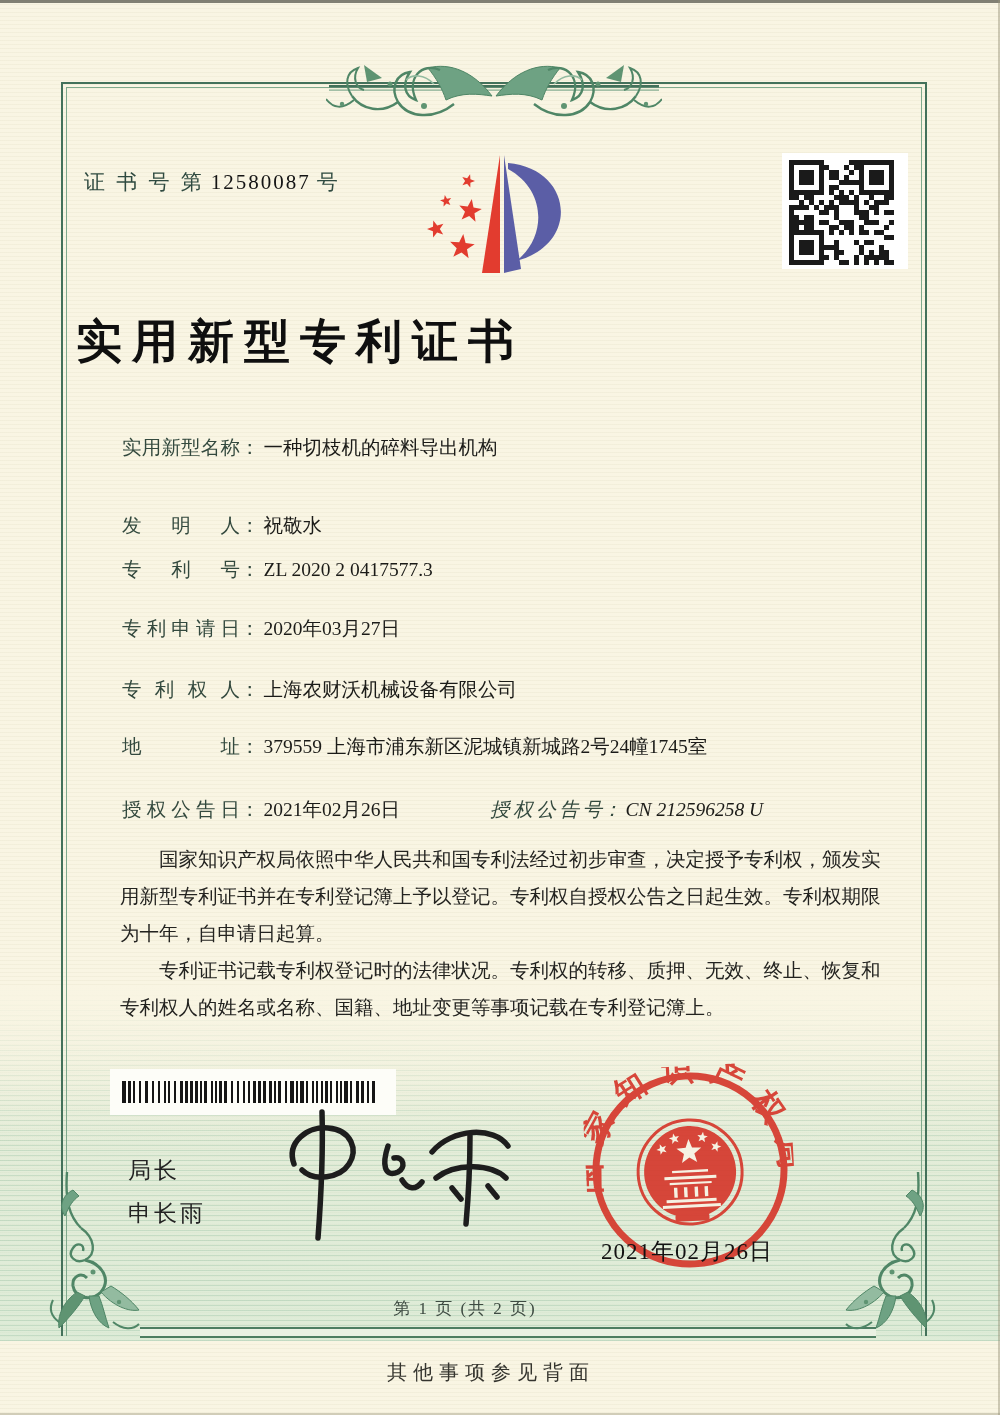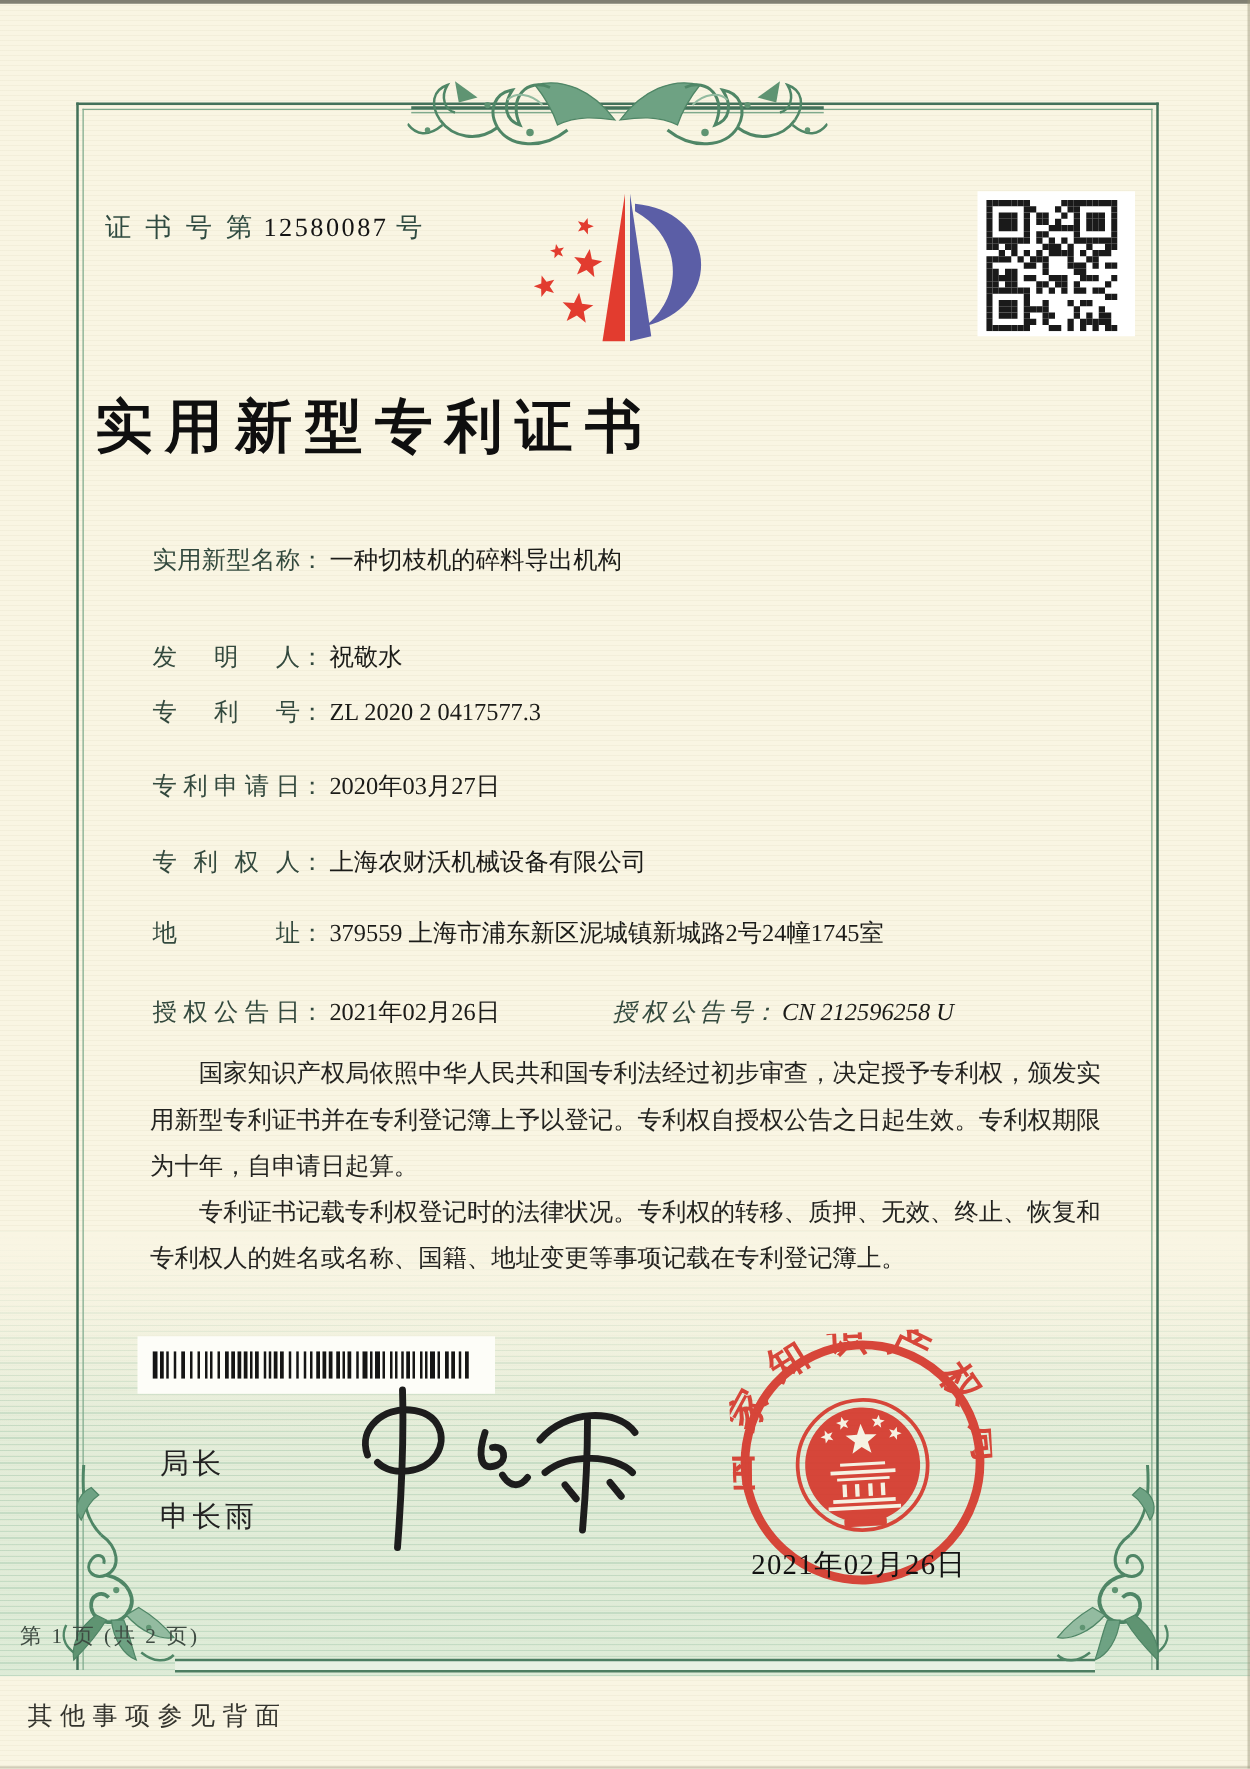--- a/index.html
+++ b/index.html
@@ -53,23 +53,23 @@
   .officer{left:128px;color:#232323;font-family:"Liberation Sans","DejaVu Sans",sans-serif;
     font-size:23px;letter-spacing:3px;}
   .officer-title{top:1155px;}
   .officer-name{top:1198px;}
   
   .sig{left:256px;top:1106px;}
   
   .seal{left:586px;top:1066px;opacity:.93;transform:rotate(-3deg);}
   .seal-date{left:601px;top:1236px;font-size:23px;color:#121212;letter-spacing:1px;}
   
-  .footer-wrap{left:16px;width:922px;text-align:left;}
+  .footer-wrap{left:4px;width:922px;text-align:center;}
   .page-ind{top:1297px;font-size:17px;color:#3e4b42;letter-spacing:2px;}
-  .back-note{top:1359px;font-size:20px;color:#34342e;letter-spacing:6px;padding-left:6px;}
+  .back-note{top:1359px;font-size:20px;color:#34342e;letter-spacing:6px;padding-left:6px;margin-left:20px;}
   
   .qr-box{left:782px;top:153px;width:126px;height:116px;background:#ffffff;}
   .qr-svg{left:789px;top:160px;}
   .logo{left:424px;top:149px;}
   .orn-top{left:326px;top:44px;}
   .orn-bl{left:33px;top:1172px;transform:scaleX(-1);}
   .orn-br{left:842px;top:1172px;}
 </style>
 </head>
 <body>

